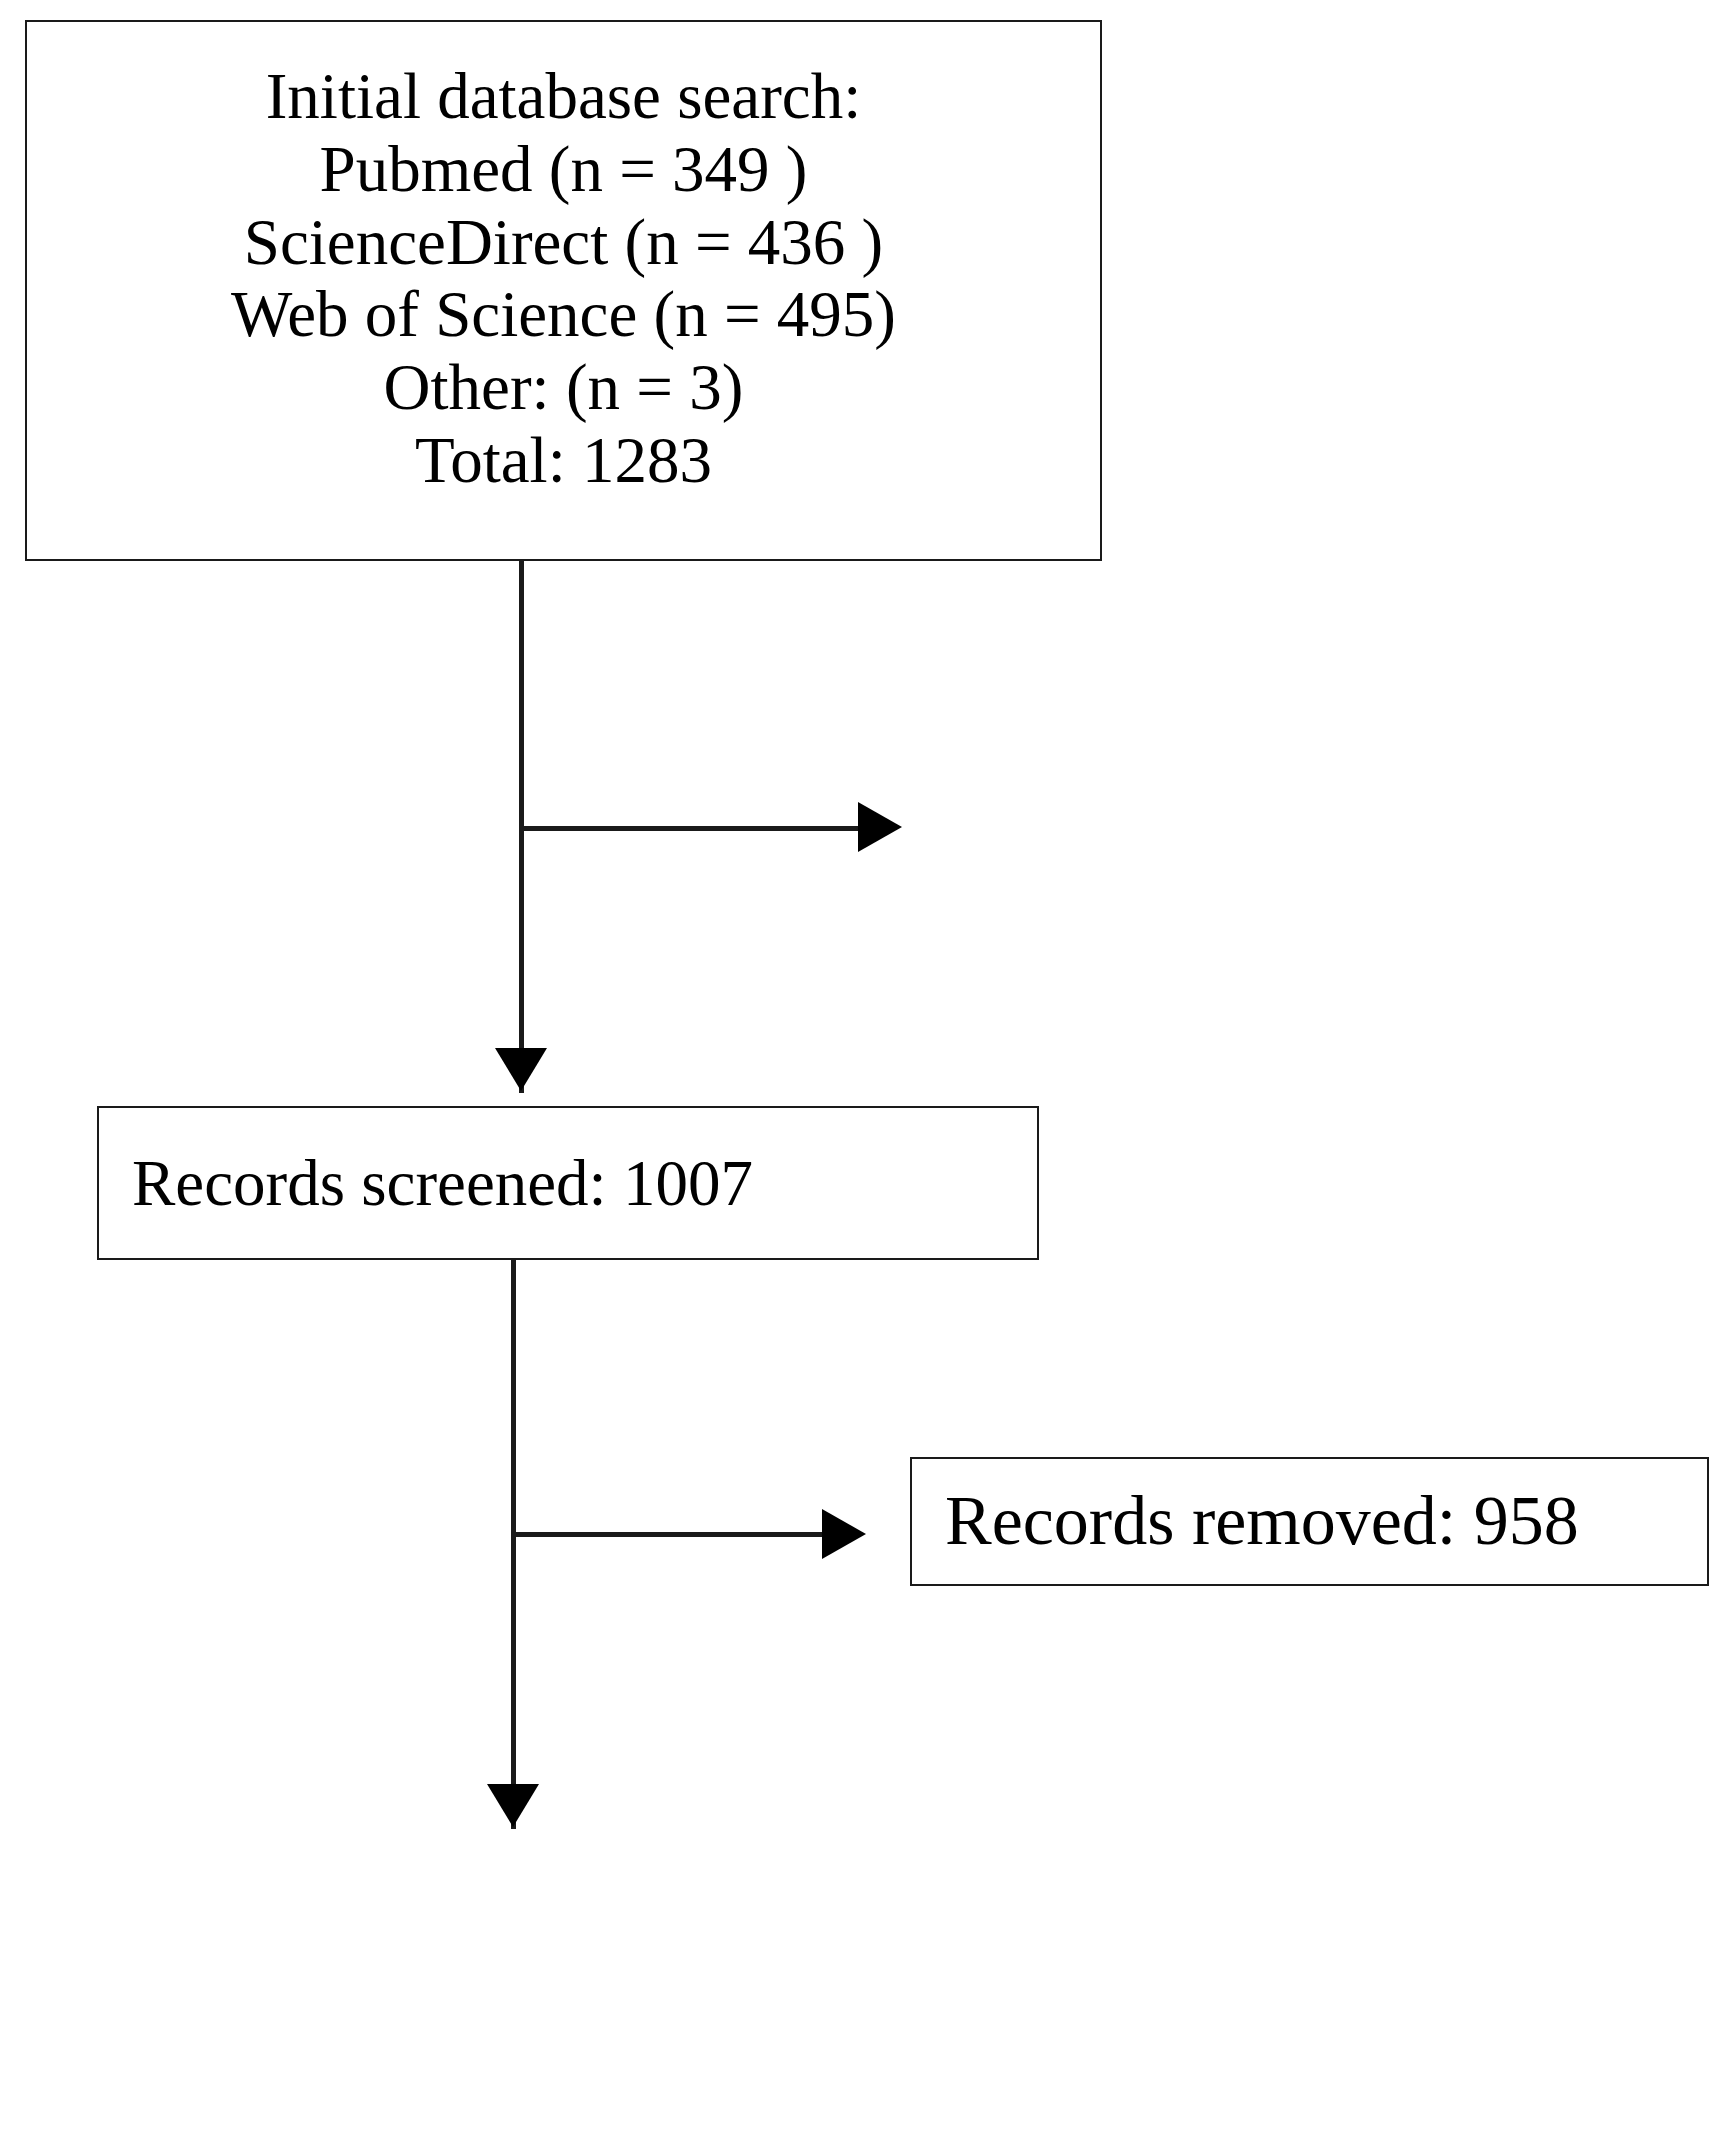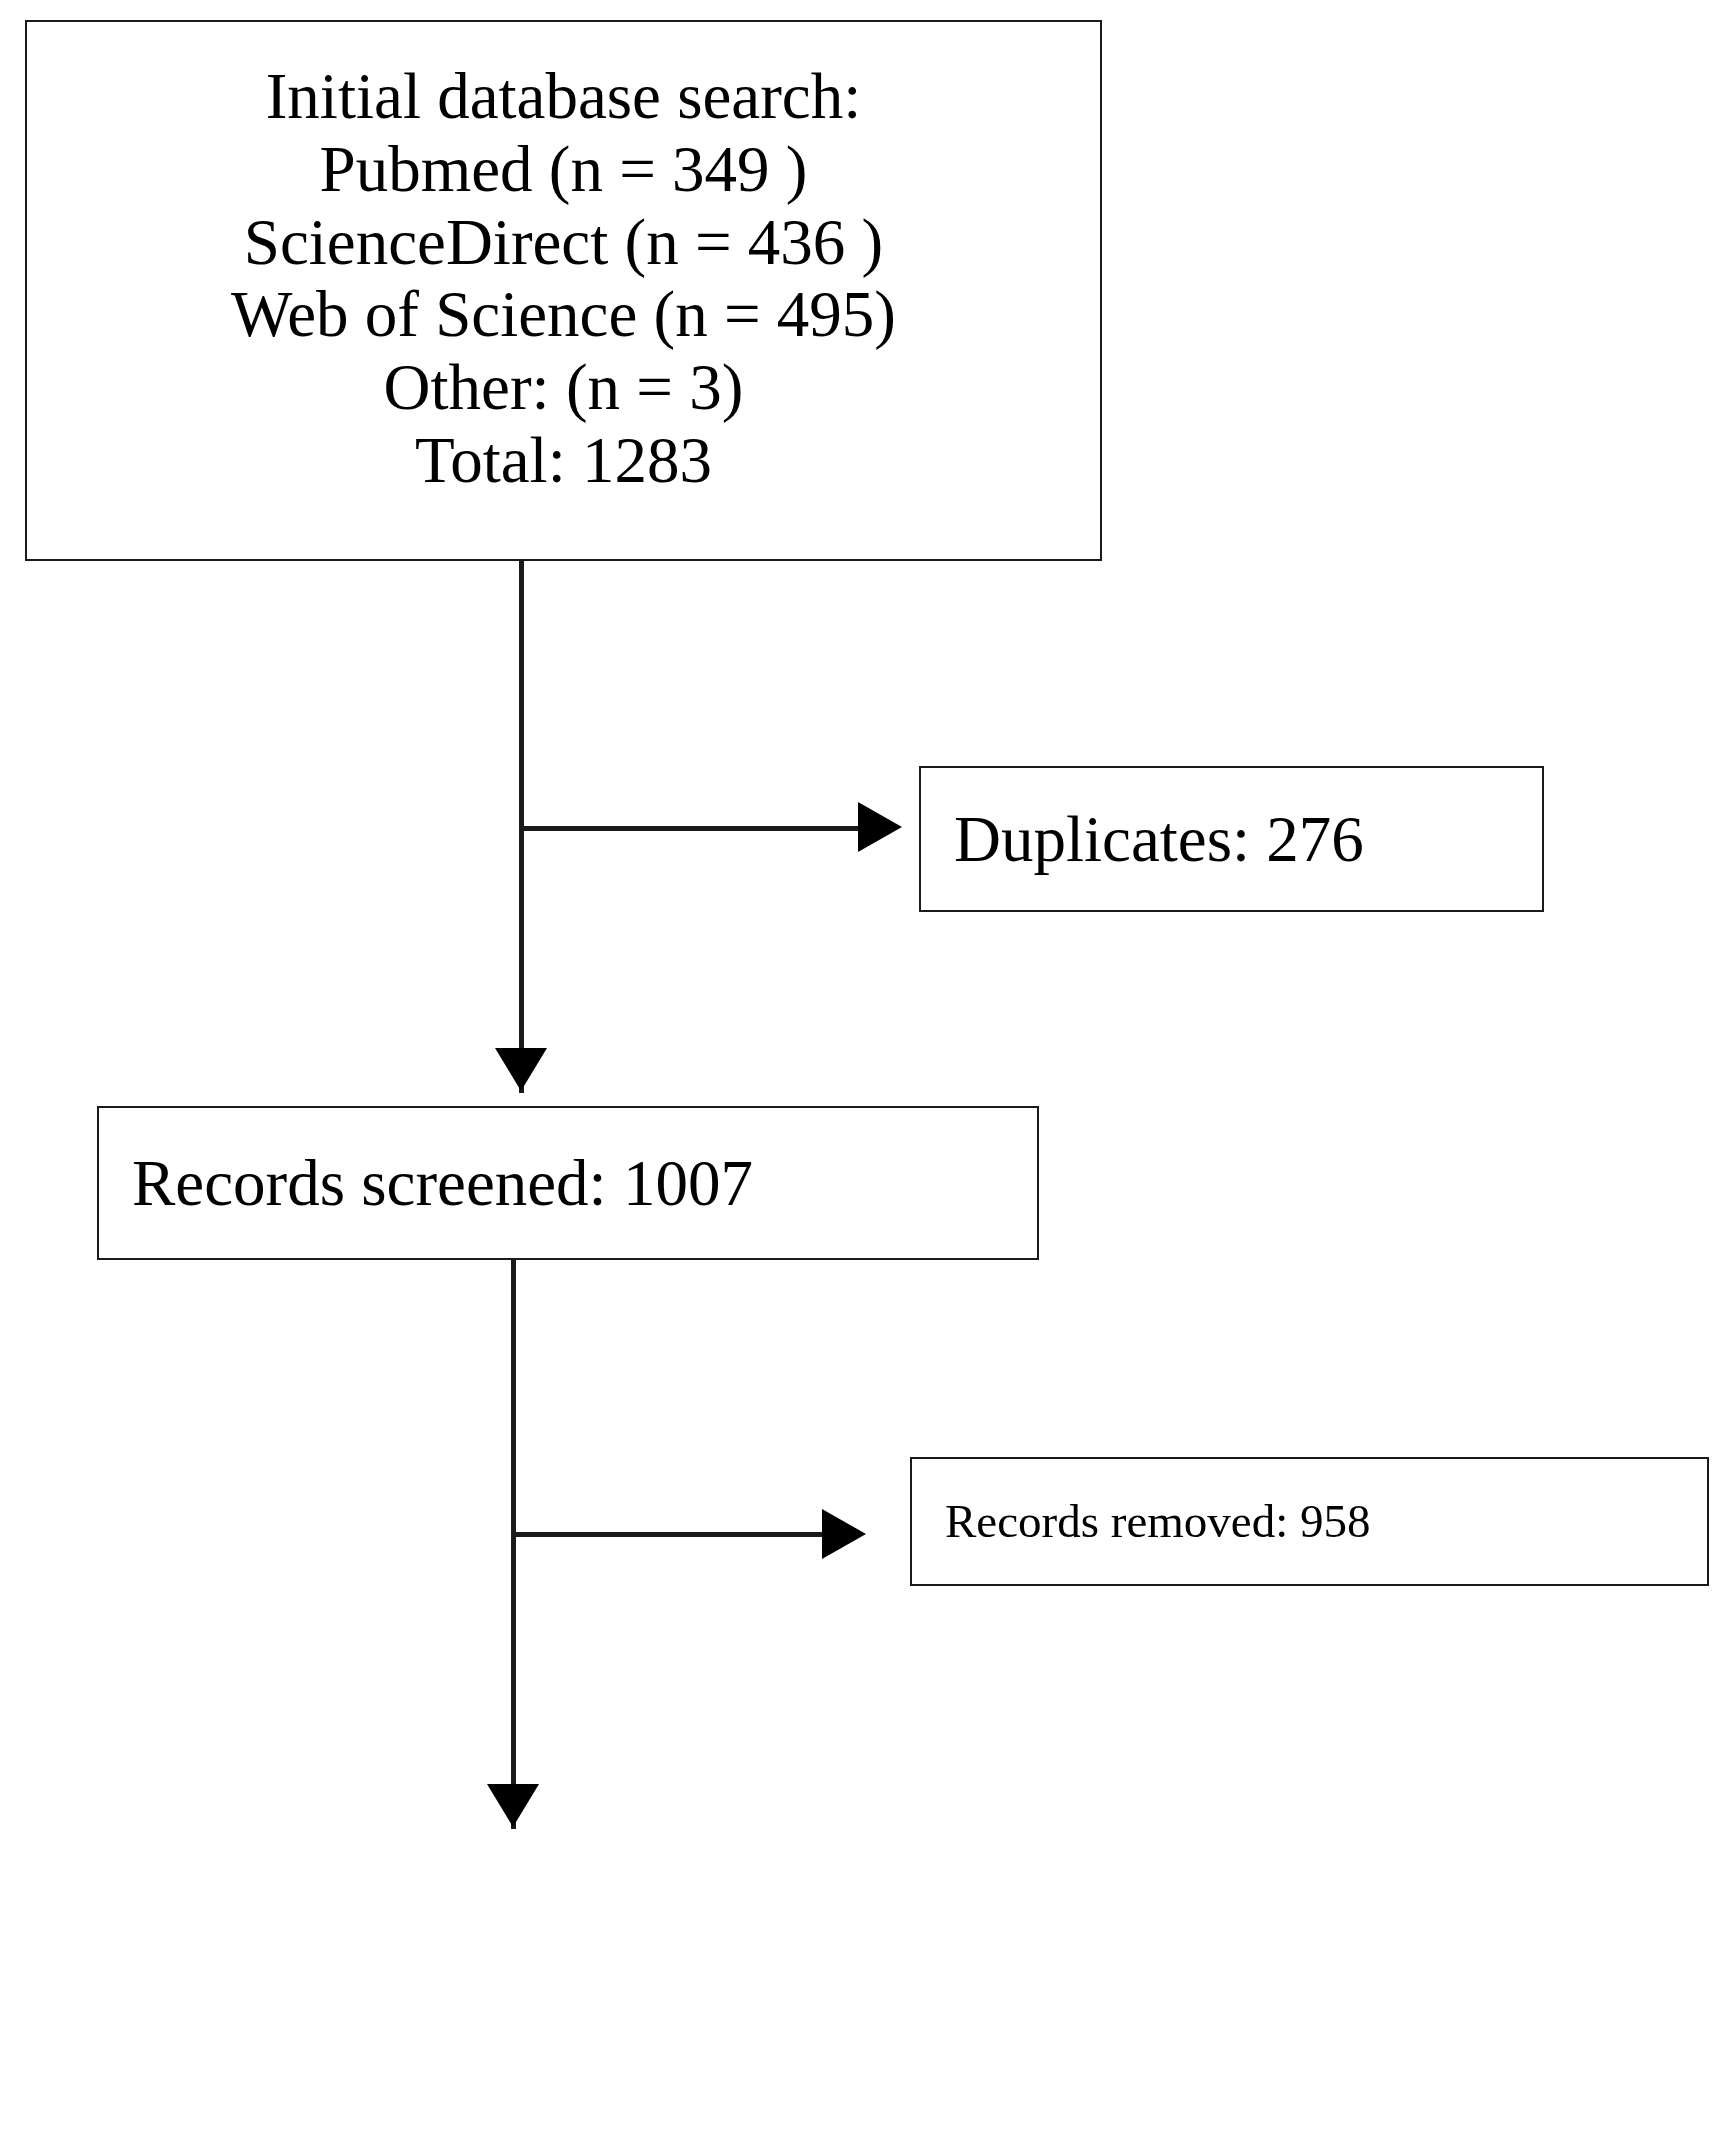--- a/index.html
+++ b/index.html
@@ -61,21 +61,21 @@
     width: 942px; height: 154px;
     padding-left: 33px;
   }
   #node-records-screened .txt { font-size: 65px; }
 
   #node-records-removed {
     left: 910px; top: 1457px;
     width: 799px; height: 129px;
     padding-left: 33px;
   }
-  #node-records-removed .txt { font-size: 47px; }
+  #node-records-removed .txt { font-size: 70px; }
 
   #node-studies-included {
     left: 159px; top: 1860px;
     width: 801px; height: 257px;
     padding-left: 51px;
   }
   #node-studies-included .txt {
     font-size: 65px;
     line-height: 1.30;
   }
@@ -130,23 +130,20 @@
 Web of Science (n = 495)
 Other: (n = 3)
 Total:  1283</div>
   </div>
 
   <div class="conn v" id="conn-trunk-1"></div>
 
   <div class="conn h" id="conn-branch-duplicates"></div>
   <div class="arrow right" id="arrow-to-duplicates"></div>
 
-  <div class="node left" id="node-duplicates">
-    <div class="txt">Duplicates: 276</div>
-  </div>
 
   <div class="arrow down" id="arrow-to-records-screened"></div>
 
   <div class="node left" id="node-records-screened">
     <div class="txt">Records screened: 1007</div>
   </div>
 
   <div class="conn v" id="conn-trunk-2"></div>
 
   <div class="conn h" id="conn-branch-removed"></div>

